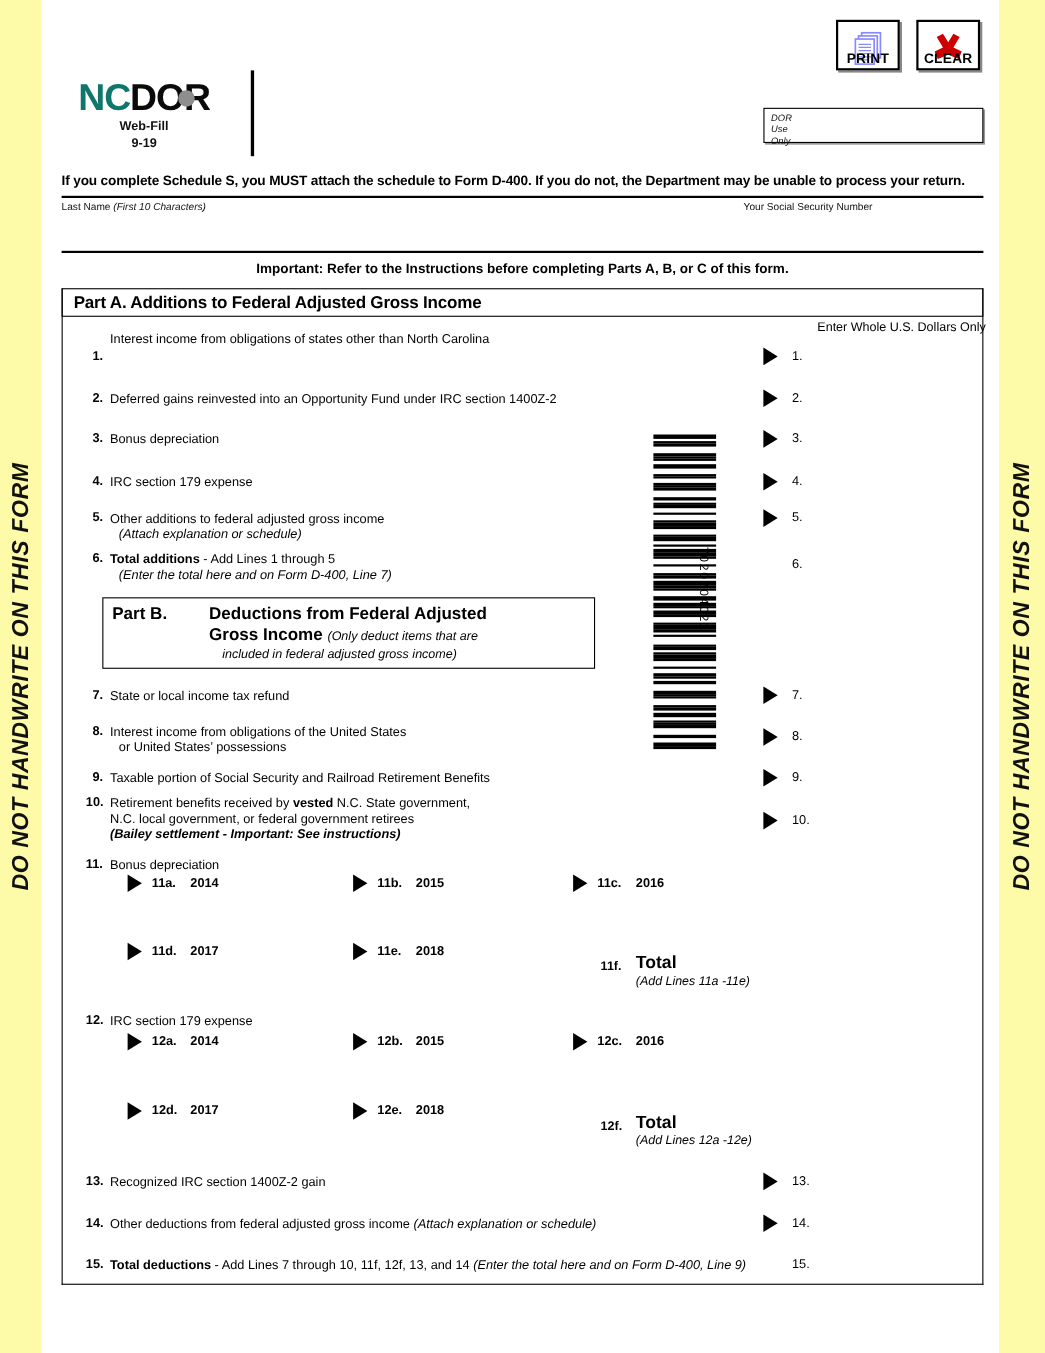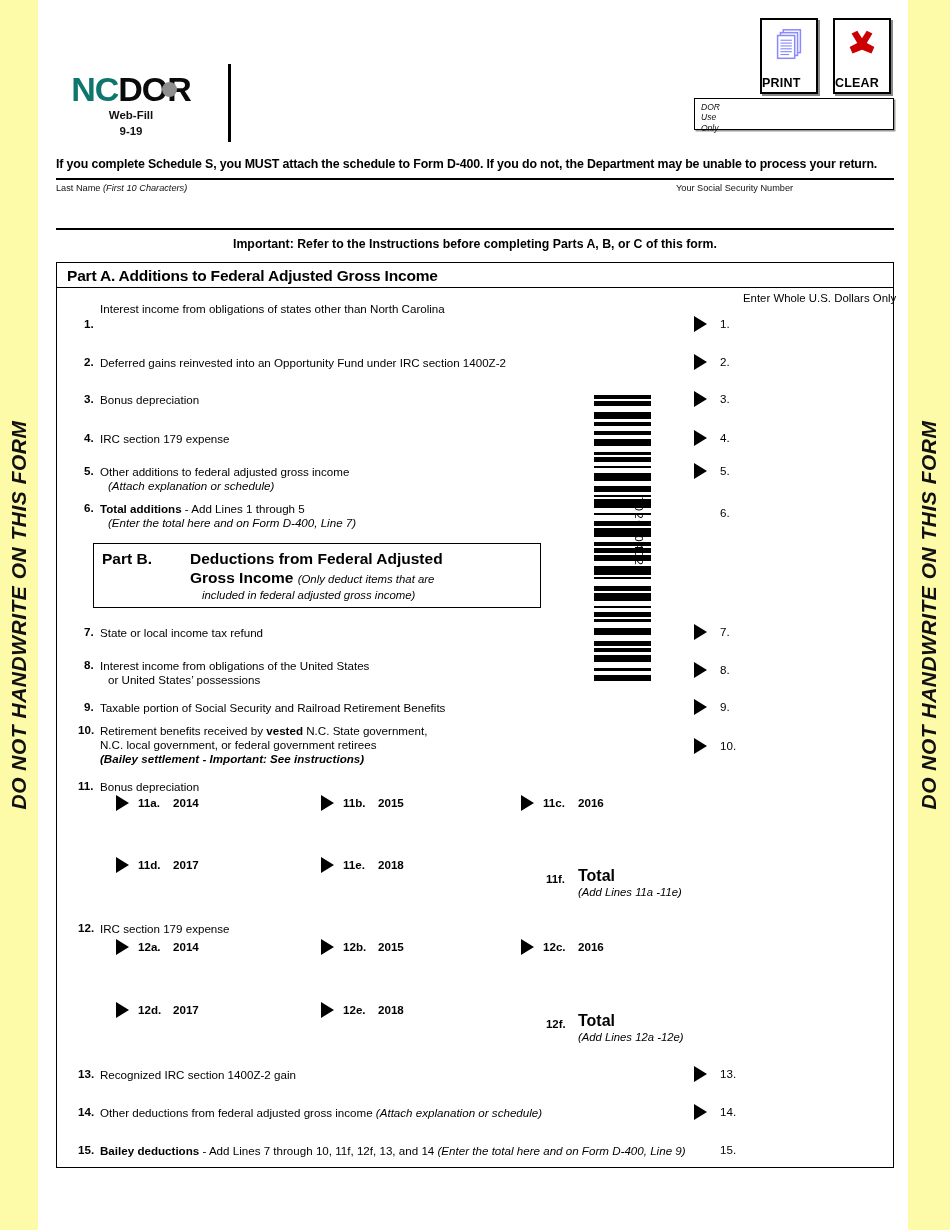--- a/index.html
+++ b/index.html
@@ -104,24 +104,25 @@
     font-size: 29px;
     font-weight: bold;
     line-height: 1.22;
     letter-spacing: -0.3px;
   }
 
   
   .btn {
     position: absolute;
     width: 58px;
-    height: 76px;
+    height: 46px;
     border: 2px solid #000;
     background: #fff;
     box-shadow: 2px 2px 0 #888;
+    text-align: center;
     box-sizing: border-box;
     padding-top: 4px;
   }
   .btn-print { left: 722px; top: 18px; }
   .btn-clear { left: 795px; top: 18px; }
   .btn-label {
     font-size: 12.5px;
     font-weight: bold;
     letter-spacing: 0.2px;
     position: absolute;
@@ -601,16 +602,16 @@
   <div class="row" style="left:62px; top:1067px;">Recognized IRC section 1400Z-2 gain</div>
   <div class="arrow" style="left:656px; top:1066px;"></div>
   <div class="amt" style="left:682px; top:1067px;">13.</div>
 
   <div class="num" style="left:40px; top:1105px;">14.</div>
   <div class="row" style="left:62px; top:1105px;"><span>Other deductions from federal adjusted gross income </span><i>(Attach explanation or schedule)</i></div>
   <div class="arrow" style="left:656px; top:1104px;"></div>
   <div class="amt" style="left:682px; top:1105px;">14.</div>
 
   <div class="num" style="left:40px; top:1143px;">15.</div>
-  <div class="row" style="left:62px; top:1143px;"><b>Bailey deductions</b><span> - Add Lines 7 through 10, 11f, 12f, 13, and 14  </span><i>(Enter the total here and on Form D-400, Line 9)</i></div>
+  <div class="row" style="left:62px; top:1143px;"><b>Total deductions</b><span> - Add Lines 7 through 10, 11f, 12f, 13, and 14  </span><i>(Enter the total here and on Form D-400, Line 9)</i></div>
   <div class="amt" style="left:682px; top:1143px;">15.</div>
 
 </div>
 
 </body></html>

